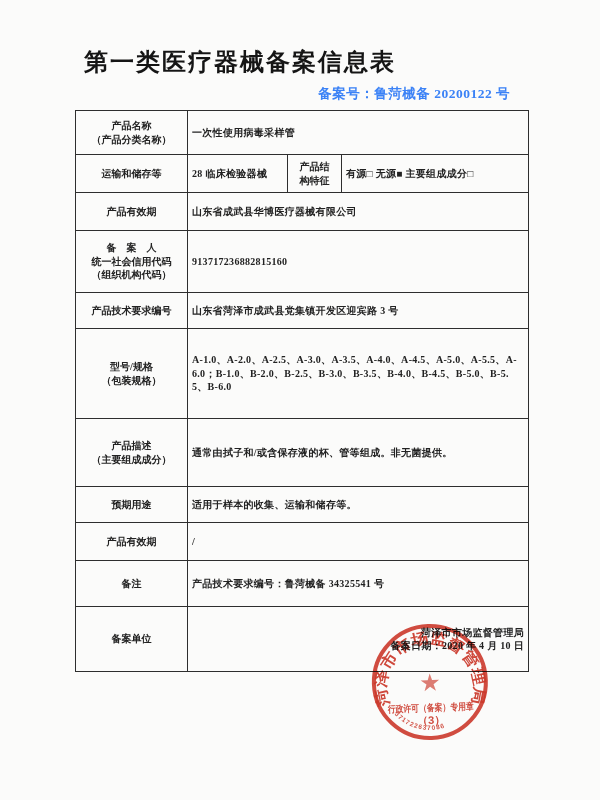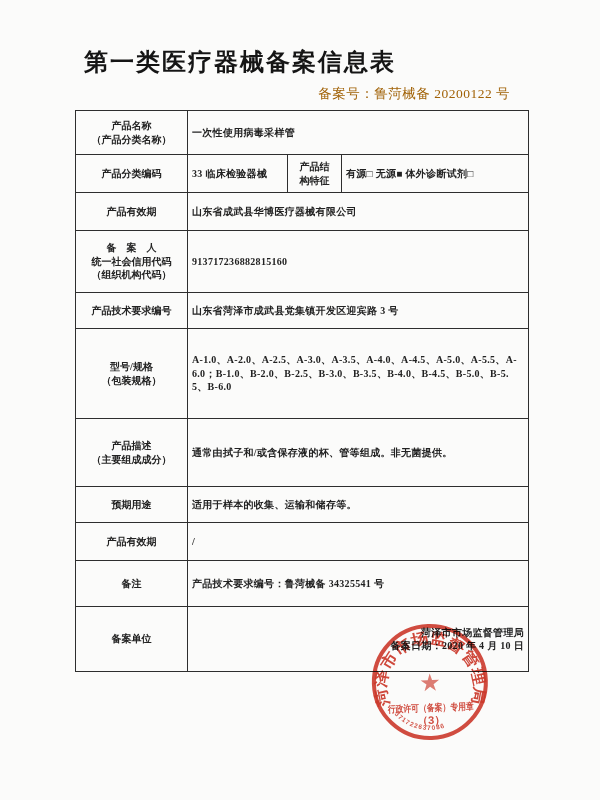--- a/index.html
+++ b/index.html
@@ -15,22 +15,22 @@
 
   .doc-title{
     position:absolute;top:46px;left:0;width:480px;
     text-align:center;
     font-family:"Liberation Sans","DejaVu Sans",sans-serif;
     font-size:24px;font-weight:bold;letter-spacing:2px;
     color:#151515;margin:0;
   }
   .record-no{
     position:absolute;top:85px;right:90px;
-    font-size:13.5px;font-weight:400;letter-spacing:.5px;
-    color:#a16207;
+    font-size:13.5px;font-weight:700;letter-spacing:.5px;
+    color:#3b82f6;
   }
 
   table.form{
     position:absolute;left:75px;top:110px;
     width:453px;
     border-collapse:collapse;table-layout:fixed;
     font-size:10px;font-weight:600;color:#222;
   }
   table.form td{
     border:1.5px solid #2e2e2e;
@@ -77,27 +77,27 @@
     <tbody>
         <tr style="height:44px">
       <td class="lbl">
         <span class="lbl-line">产品名称</span>
         <span class="lbl-line">（产品分类名称）</span>
       </td>
       <td class="val" colspan="3">一次性使用病毒采样管</td>
     </tr>
 
     <tr style="height:38px">
-      <td class="lbl">产品分类编码</td>
-      <td class="val">33 临床检验器械</td>
+      <td class="lbl">运输和储存等</td>
+      <td class="val">28 临床检验器械</td>
       <td class="lbl">
         <span class="lbl-line">产品结</span>
         <span class="lbl-line">构特征</span>
       </td>
-      <td class="val">有源□ 无源■ 体外诊断试剂□</td>
+      <td class="val">有源□ 无源■ 主要组成成分□</td>
     </tr>
 
     <tr style="height:38px">
       <td class="lbl">产品有效期</td>
       <td class="val" colspan="3">山东省成武县华博医疗器械有限公司</td>
     </tr>
 
     <tr style="height:62px">
       <td class="lbl">
         <span class="lbl-line">备　案　人</span>

